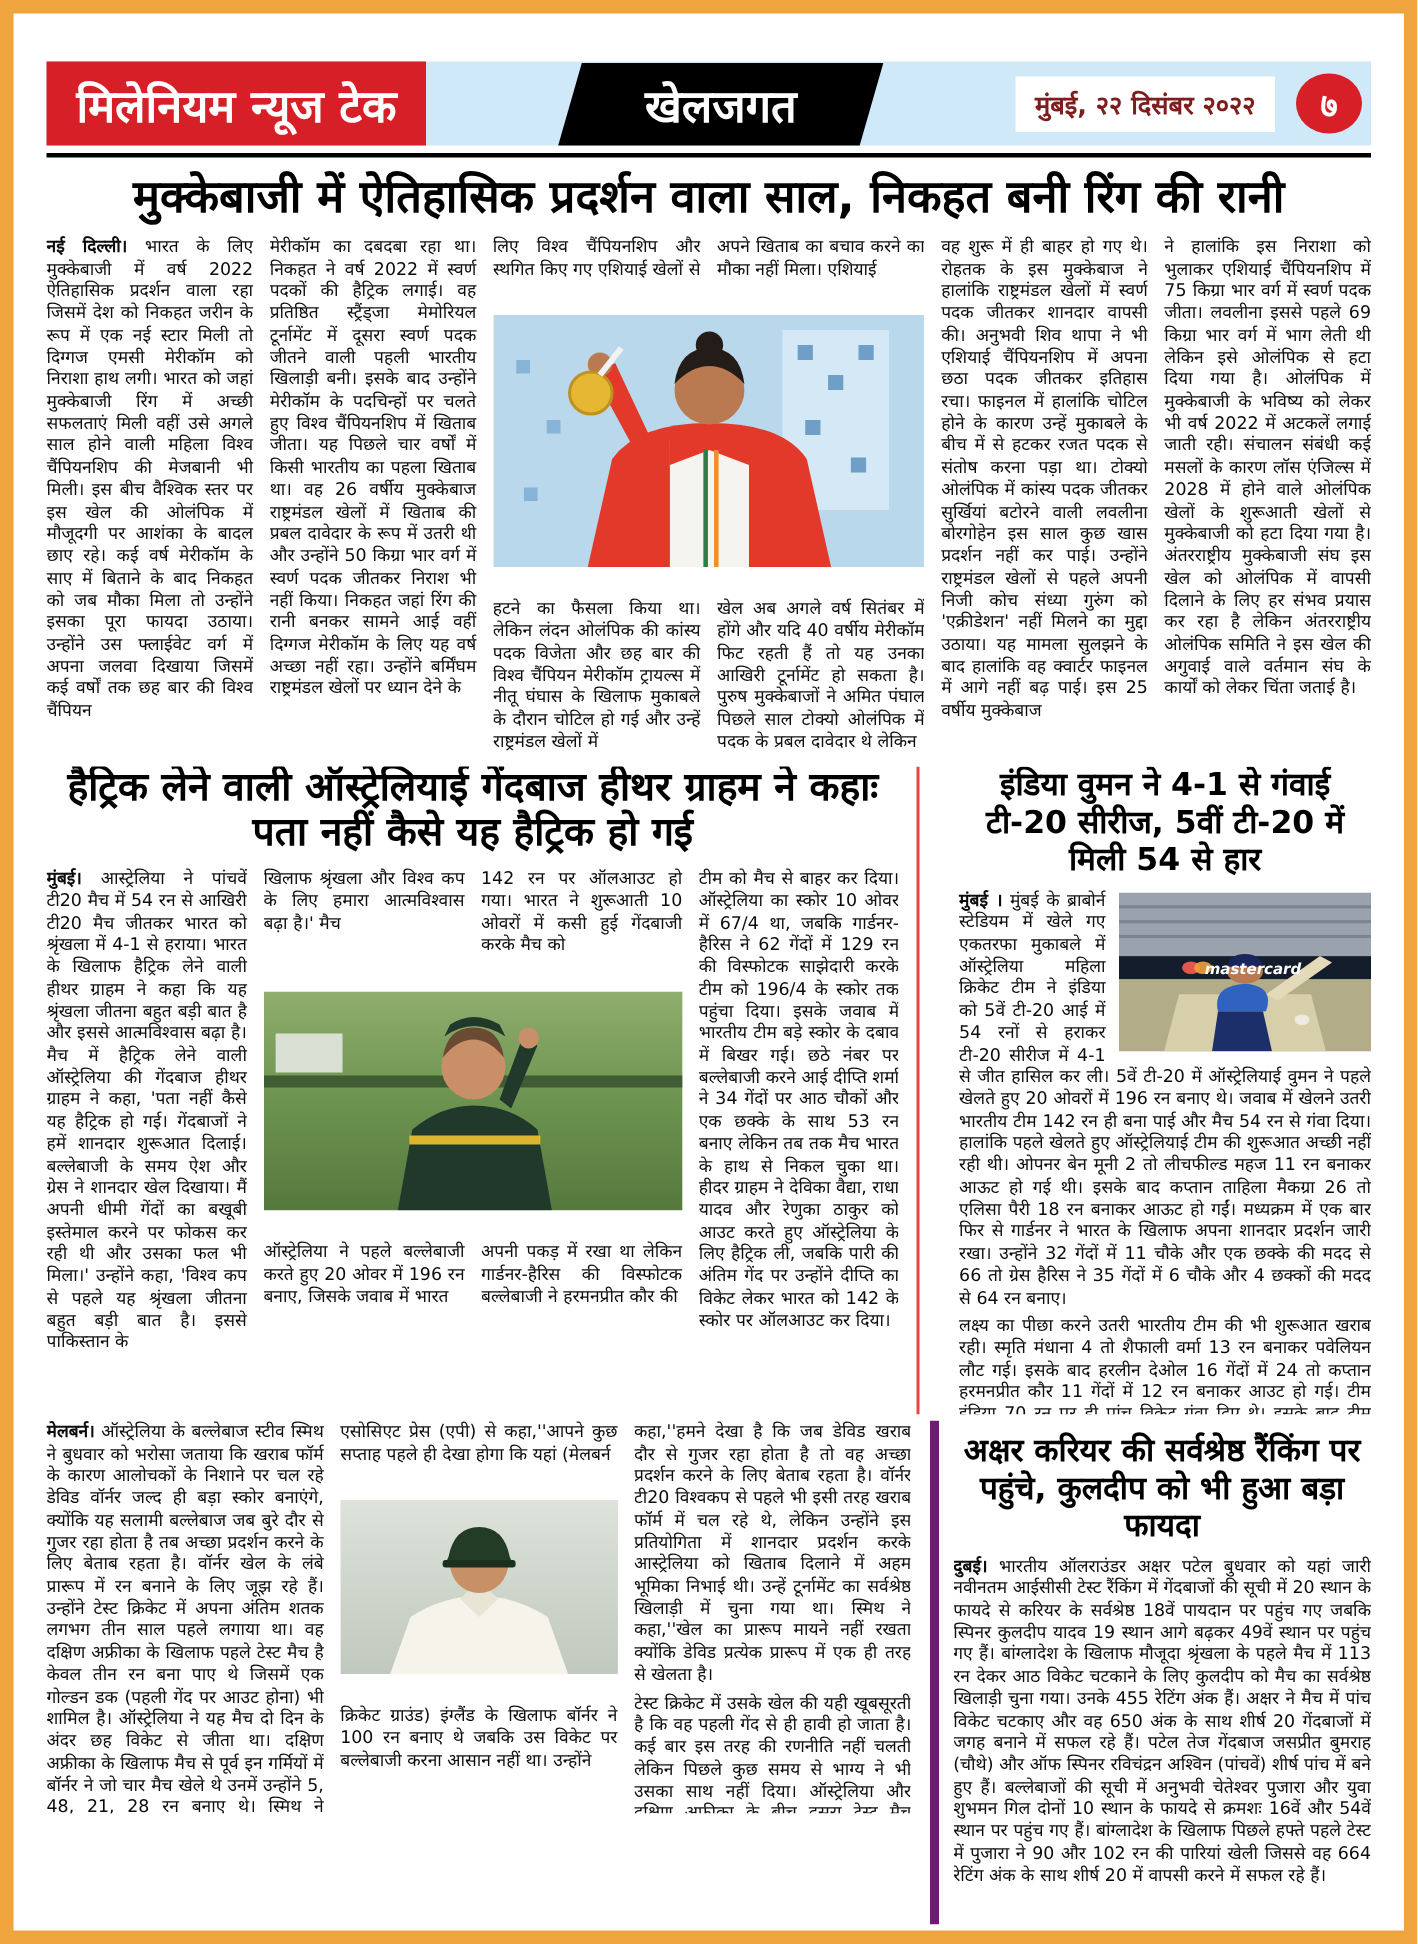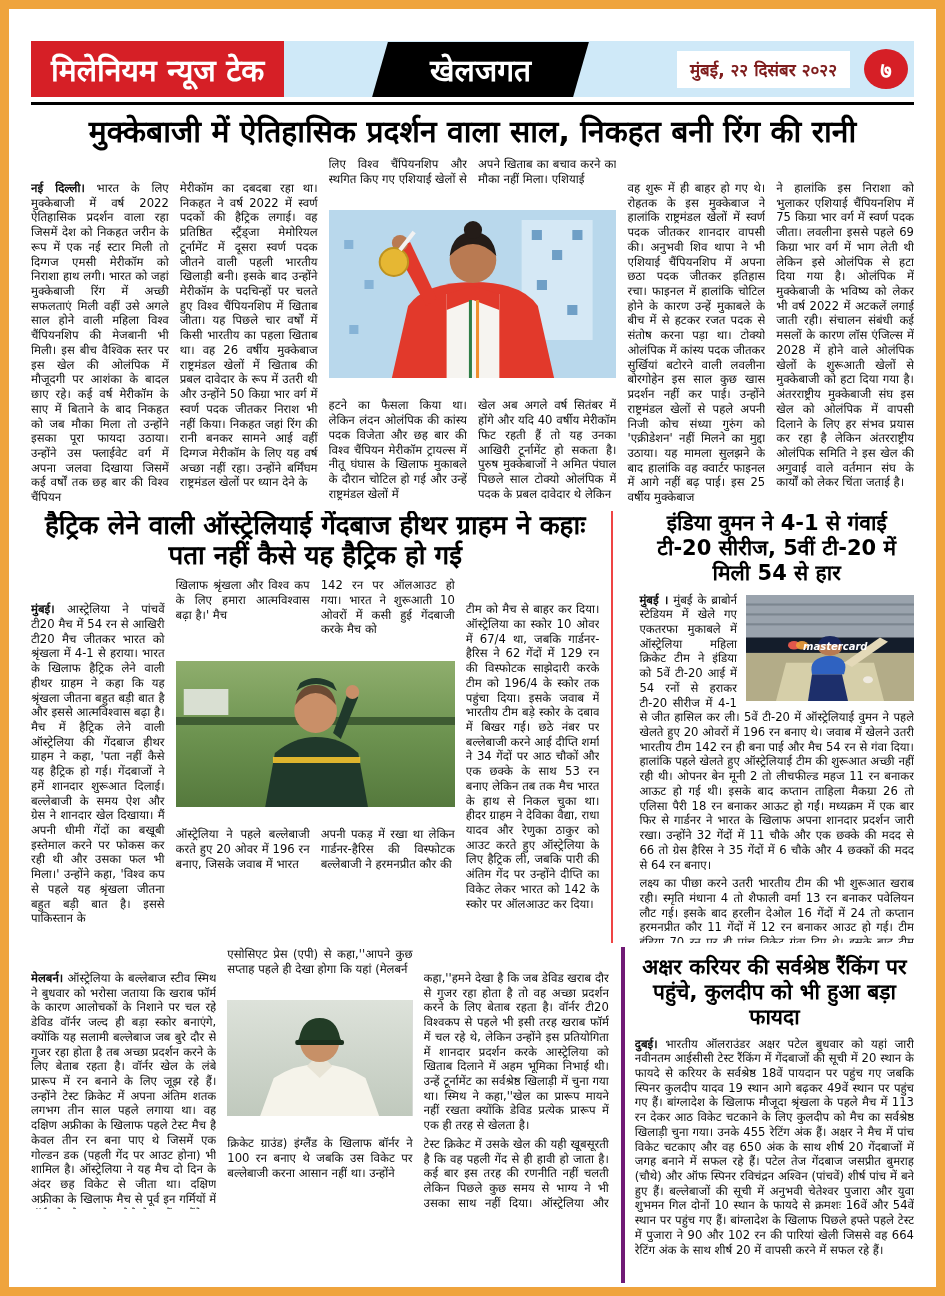--- a/index.html
+++ b/index.html
@@ -18,32 +18,32 @@
   .rule{height:3px;background:#000;margin:5px 0 0;}
   
   .headline{font-weight:bold;text-align:center;color:#000;font-family:"DejaVu Sans",sans-serif;}
   .h1{font-size:30px;line-height:1.1;margin:10px 0 9px;}
   .h2{font-size:26px;line-height:1.14;margin:0 0 8px;}
   .h3{font-size:21px;line-height:1.2;margin:0 0 6px;}
   
   .txt{font-size:11.6px;line-height:1.27;text-align:justify;margin:0 0 4px;color:#0c0c0c;}
   .txt b{font-weight:bold;}
   .cols{display:flex;gap:11px;}
-  .col{flex:1;min-width:0;overflow:hidden;margin-top:24px;}
+  .col{flex:1;min-width:0;overflow:hidden;}
   .mid{display:flex;flex-direction:column;min-width:0;gap:16px;}
   .mid .two{display:flex;gap:11px;}
   .mid .two>div{flex:1;min-width:0;overflow:hidden;}
   
   .a1-body{height:352px;overflow:hidden;}
   .row2{display:flex;gap:12px;height:432px;overflow:hidden;margin-top:2px;}
   .row2-left{flex:2.07;min-width:0;overflow:hidden;}
   .row2-right{flex:1;min-width:0;overflow:hidden;border-left:2px solid #ef4444;padding-left:26px;}
   .row3{display:flex;gap:12px;height:336px;overflow:hidden;margin-top:4px;}
   .row3-left{flex:2.07;min-width:0;overflow:hidden;}
-  .row3-right{flex:1;min-width:0;overflow:hidden;border-left:4px solid #701a75;padding-left:10px;padding-top:8px;}
+  .row3-right{flex:1;min-width:0;overflow:hidden;border-left:6px solid #701a75;padding-left:10px;padding-top:8px;}
   
   figure{margin:4px 0;position:relative;overflow:hidden;background:#ddd;}
   figure svg{display:block;width:100%;height:100%;}
   .ph1{height:168px;}
   .ph2{height:146px;}
   .ph3{float:right;width:168px;height:106px;margin:2px 0 4px 9px;}
   .ph4{height:116px;}
   .board-text{position:absolute;left:34%;top:44%;color:#fff;font-size:10px;font-style:italic;font-weight:bold;}
 </style>
 </head>

